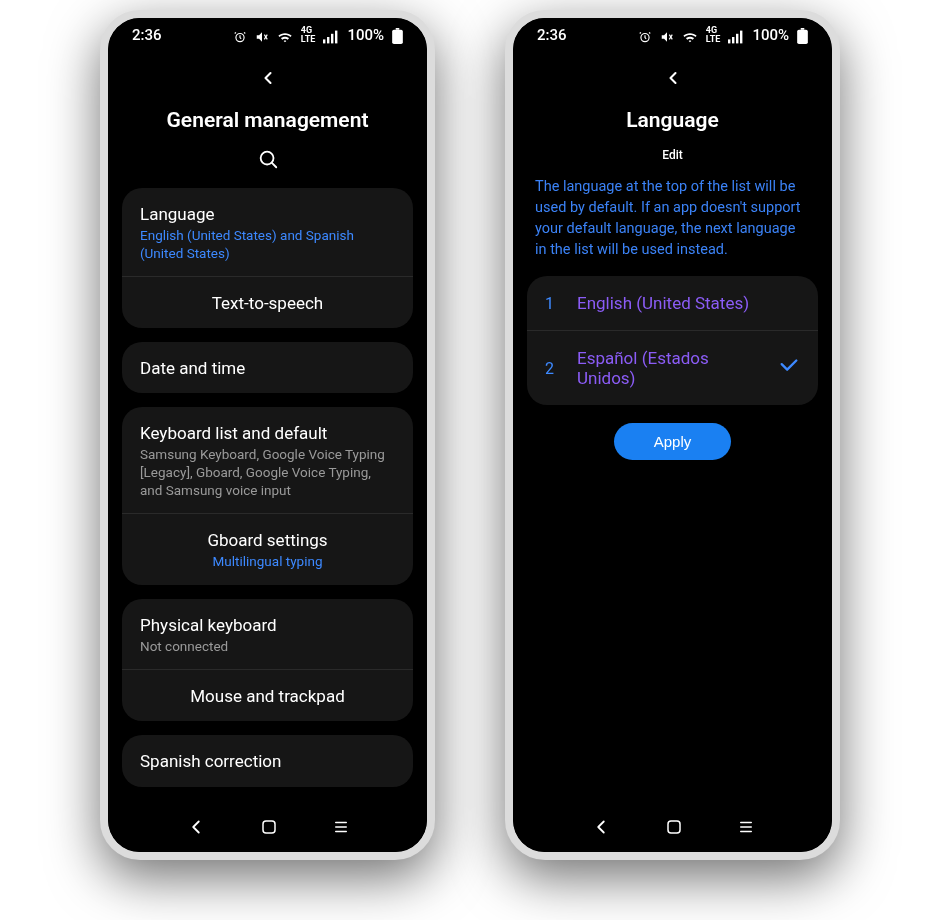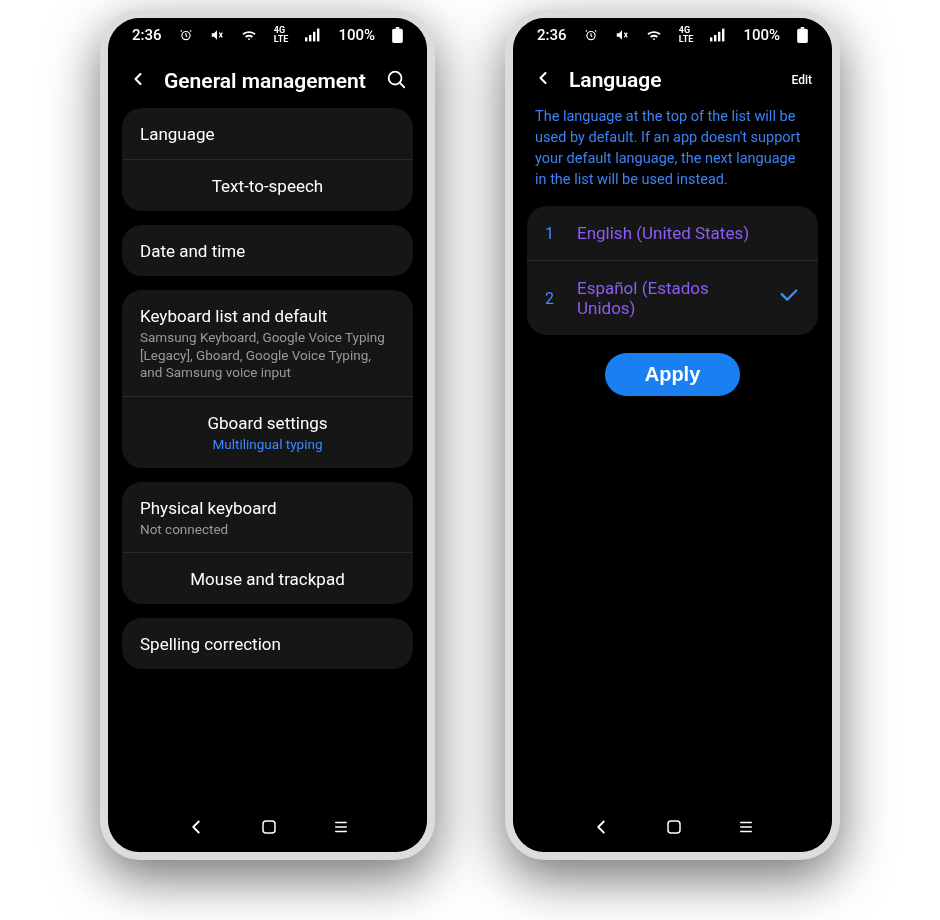--- a/index.html
+++ b/index.html
@@ -41,31 +41,32 @@
     display: flex;
     align-items: center;
     justify-content: space-between;
     padding: 8px 24px;
     color: #fff;
     font-size: 15px;
     font-weight: 500;
   }
   .status-right {
     display: flex;
-    align-items: center;
-    gap: 17px;
+    align-items: flex-end;
+    gap: 8px;
   }
   .status-right svg { display: block; }
   
   .appbar {
     display: flex;
     align-items: center;
     padding: 16px 20px 14px 20px;
     color: #fff;
     gap: 16px;
+    flex-direction: column;
   }
   .appbar .title {
     font-size: 21px;
     font-weight: 600;
     flex: 1;
   }
   .appbar .right-action {
     font-size: 12px;
     font-weight: 500;
   }
@@ -119,22 +120,22 @@
   .lang-row .lang-label {
     color: #8b5cf6;
     font-size: 17px;
     flex: 1;
   }
   .apply-btn {
     display: block;
     margin: 18px auto 0 auto;
     background: #1a80f2;
     color: #fff;
-    font-size: 20px;
-    font-weight: 700;
+    font-size: 15px;
+    font-weight: 400;
     border: none;
     border-radius: 24px;
     padding: 10px 40px;
   }
   
   .navbar {
     height: 46px;
     display: flex;
     align-items: center;
     justify-content: space-around;
@@ -191,20 +192,21 @@
               <circle cx="11" cy="11" r="7"></circle>
               <line x1="21" y1="21" x2="16" y2="16"></line>
             </svg>
         </span>
       </div>
 
       <div class="content">
         <div class="card">
           <div class="row">
             <div class="label">Language</div>
+            <div class="sub accent">English (United States) and Spanish (United States)</div>
           </div>
           <div class="row">
             <div class="label">Text-to-speech</div>
           </div>
         </div>
 
         <div class="card">
           <div class="row">
             <div class="label">Date and time</div>
           </div>
@@ -226,21 +228,21 @@
             <div class="label">Physical keyboard</div>
             <div class="sub">Not connected</div>
           </div>
           <div class="row">
             <div class="label">Mouse and trackpad</div>
           </div>
         </div>
 
         <div class="card">
           <div class="row">
-            <div class="label">Spelling correction</div>
+            <div class="label">Spanish correction</div>
           </div>
         </div>
       </div>
 
       <div class="navbar">
         <span>
             <svg width="22" height="22" viewBox="0 0 24 24" fill="none" stroke="#fff" stroke-width="2" stroke-linecap="round" stroke-linejoin="round">
               <polyline points="15 18 9 12 15 6"></polyline>
             </svg>
           </span>

